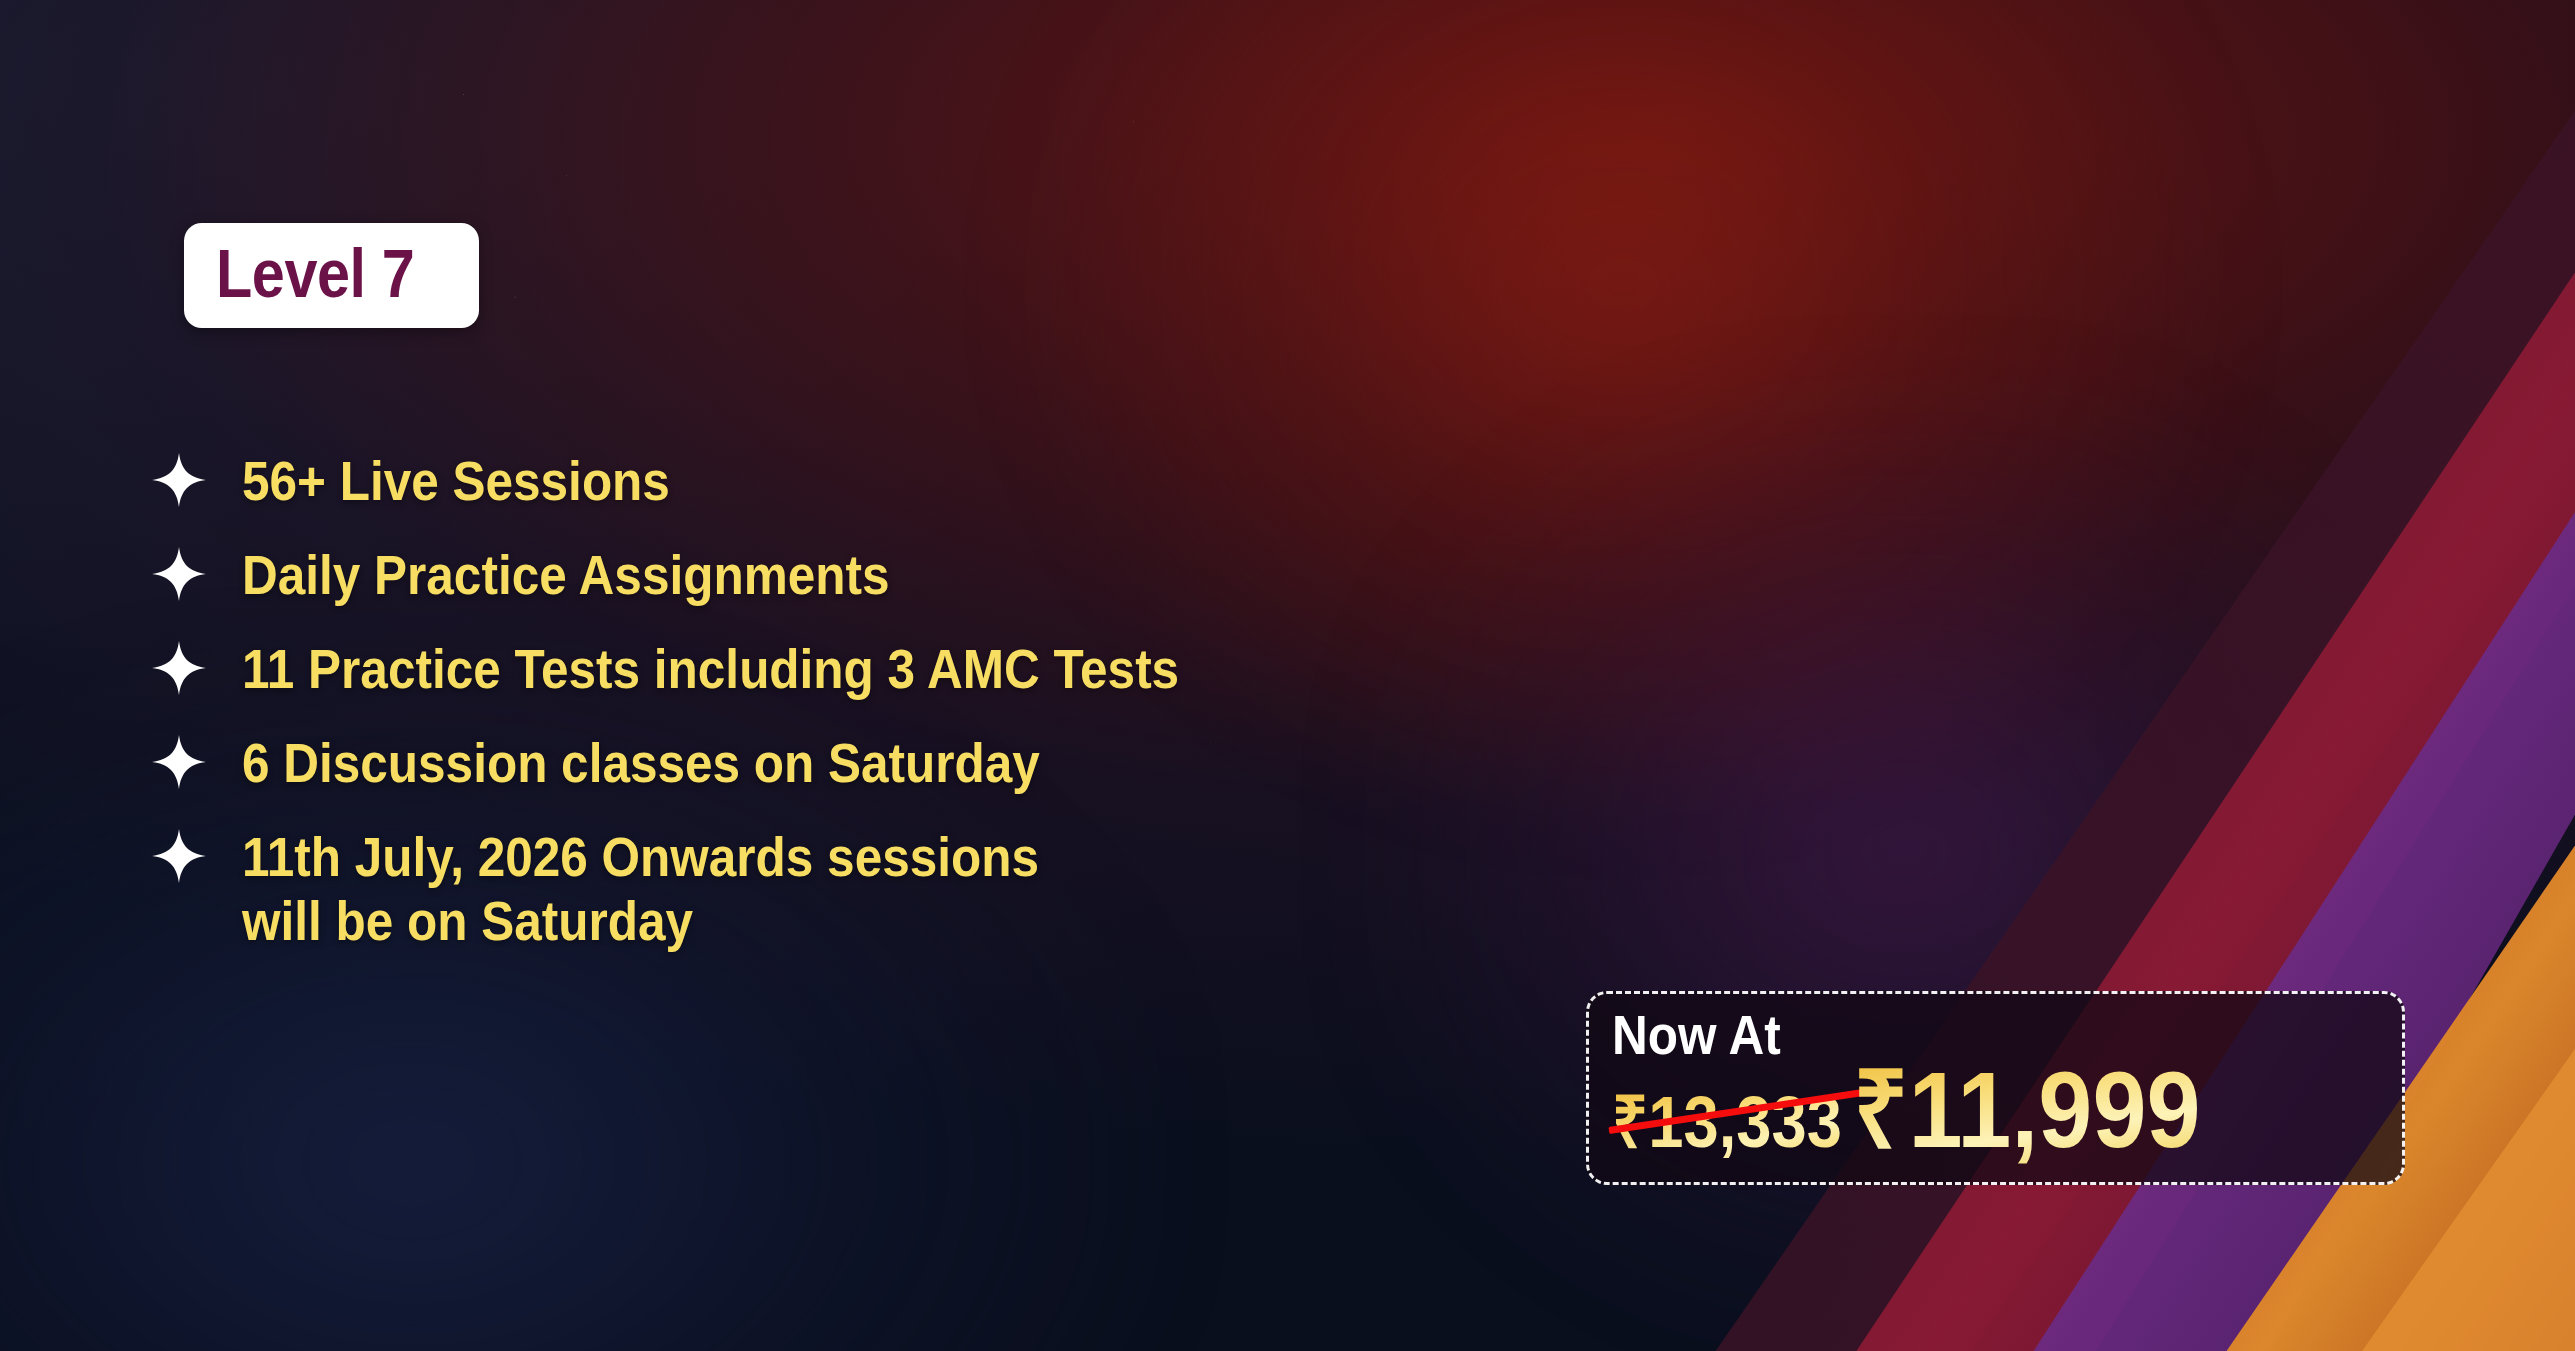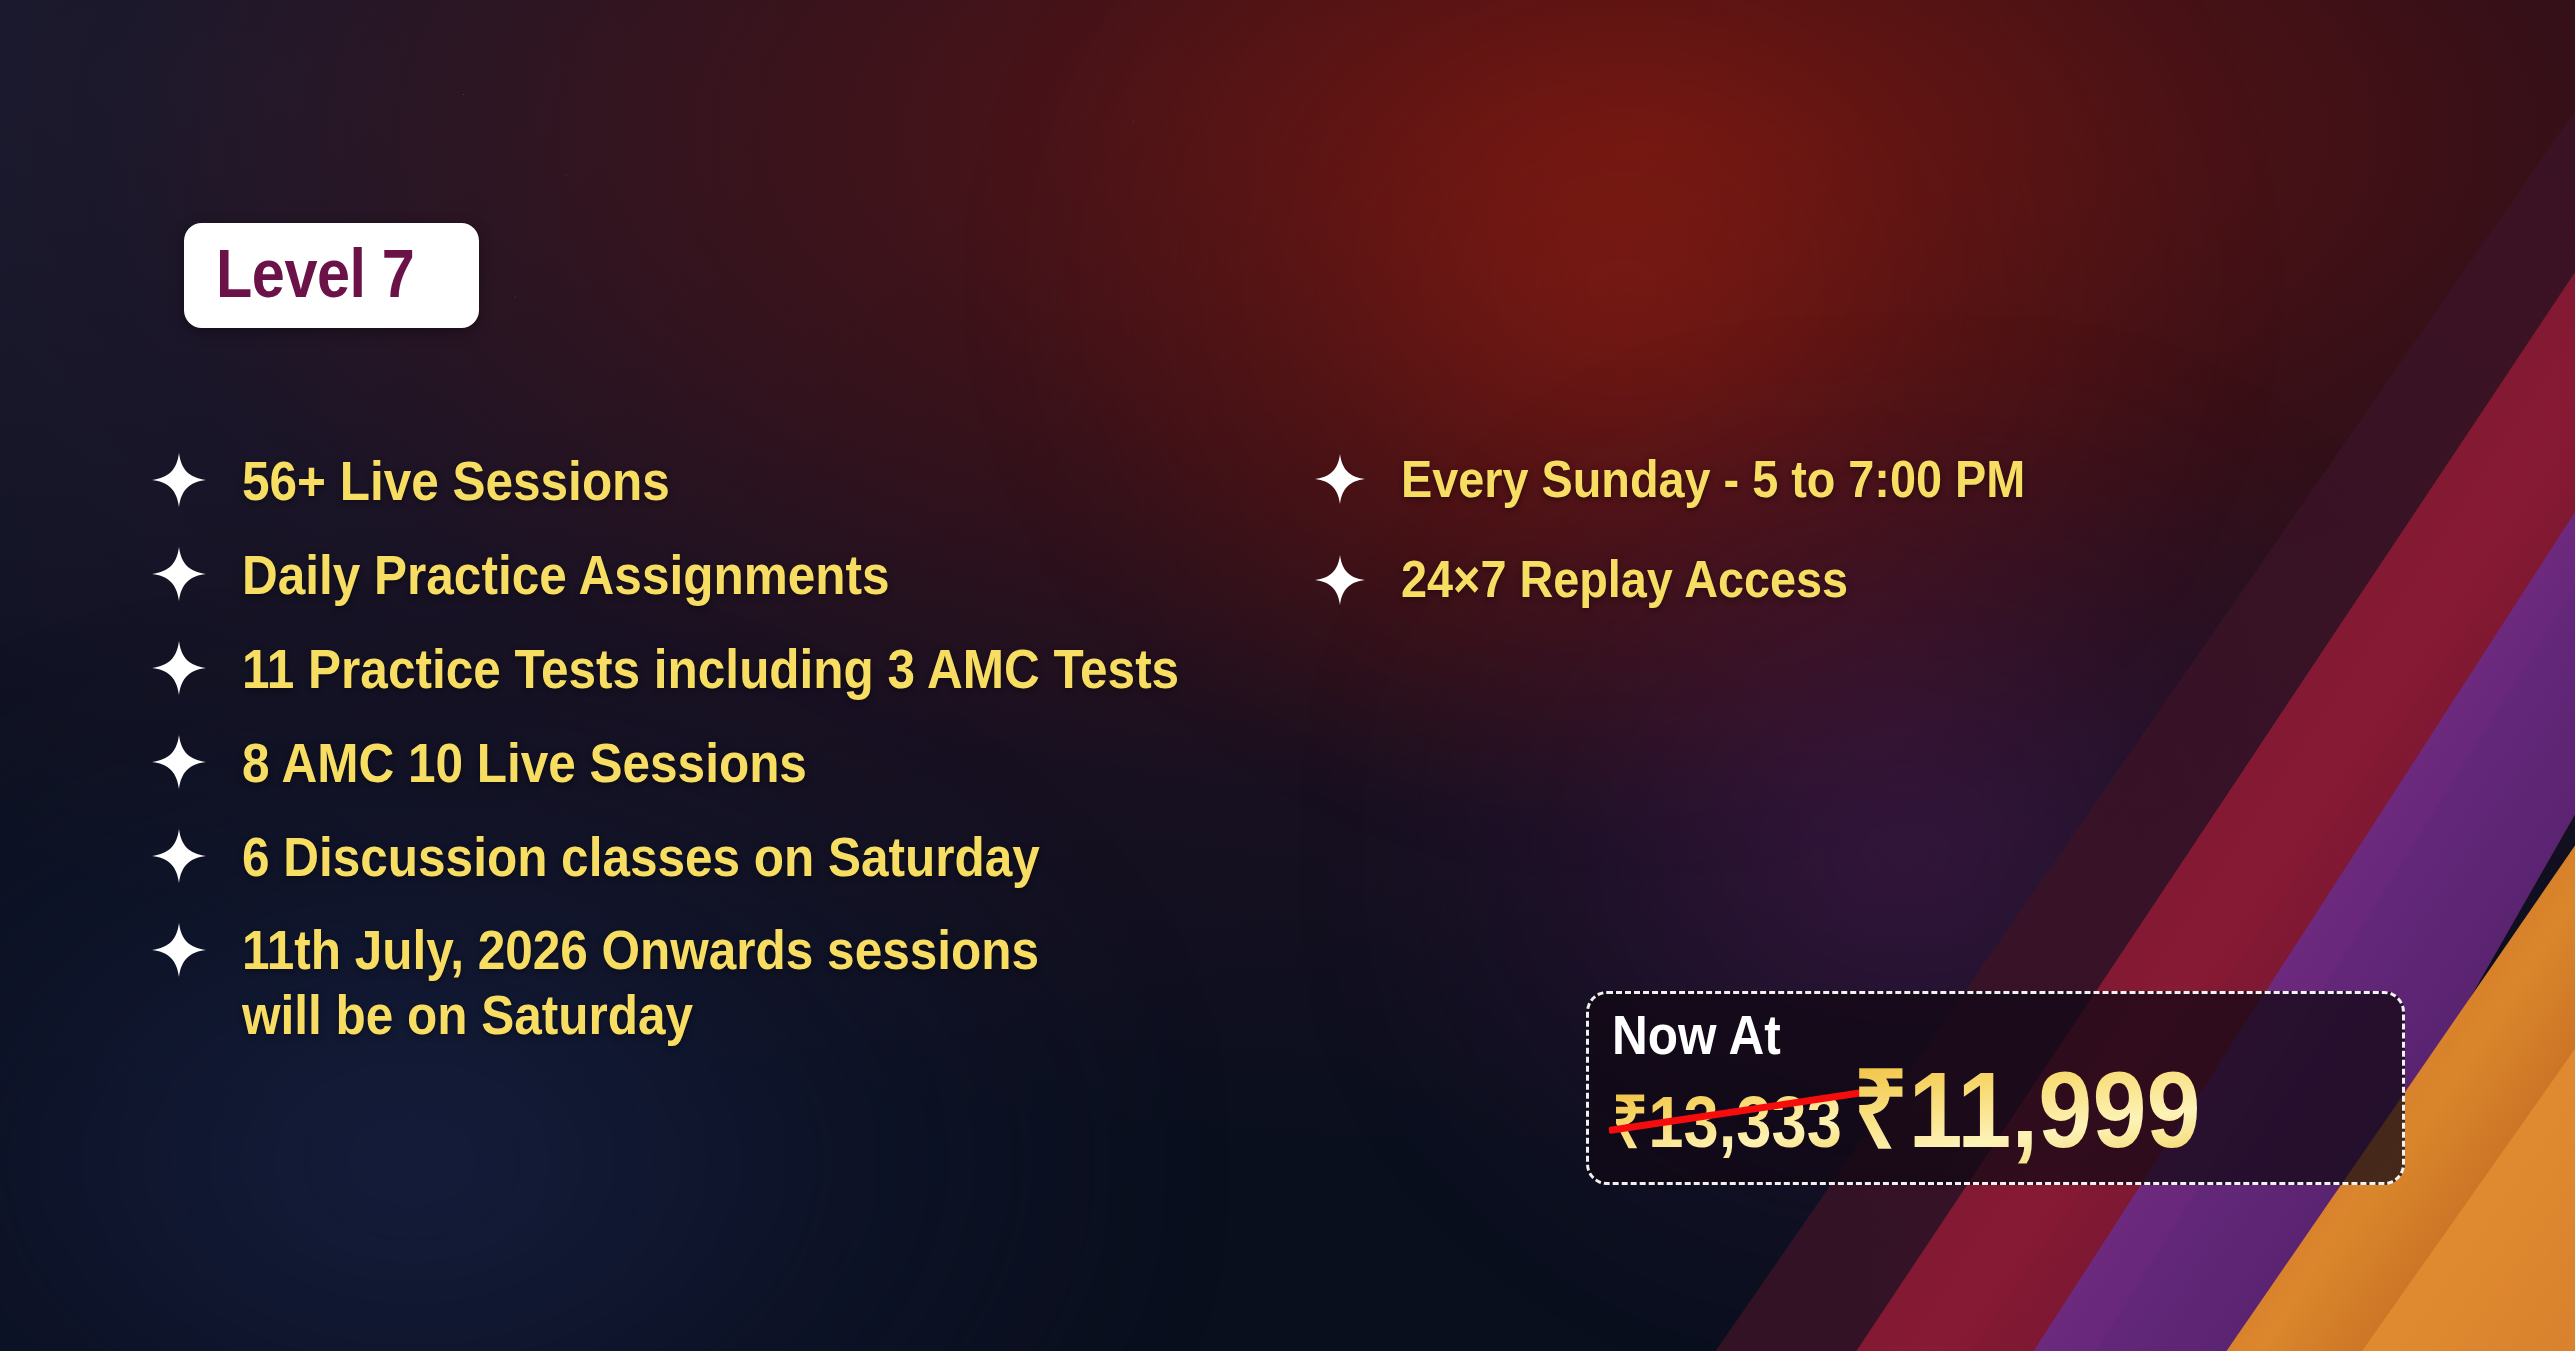--- a/index.html
+++ b/index.html
@@ -251,28 +251,20 @@
 
     <div class="feat">
       <span class="spark">
         <svg viewBox="0 0 100 100" xmlns="http://www.w3.org/2000/svg">
           <path d="M50 2 C54 32 68 46 98 50 C68 54 54 68 50 98 C46 68 32 54 2 50 C32 46 46 32 50 2 Z" fill="#ffffff"></path>
         </svg>
       </span>
       <span class="feat-text">11  Practice Tests including 3 AMC Tests</span>
     </div>
 
-    <div class="feat">
-      <span class="spark">
-        <svg viewBox="0 0 100 100" xmlns="http://www.w3.org/2000/svg">
-          <path d="M50 2 C54 32 68 46 98 50 C68 54 54 68 50 98 C46 68 32 54 2 50 C32 46 46 32 50 2 Z" fill="#ffffff"></path>
-        </svg>
-      </span>
-      <span class="feat-text">8 AMC 10 Live Sessions</span>
-    </div>
 
     <div class="feat">
       <span class="spark">
         <svg viewBox="0 0 100 100" xmlns="http://www.w3.org/2000/svg">
           <path d="M50 2 C54 32 68 46 98 50 C68 54 54 68 50 98 C46 68 32 54 2 50 C32 46 46 32 50 2 Z" fill="#ffffff"></path>
         </svg>
       </span>
       <span class="feat-text">6 Discussion classes on Saturday</span>
     </div>
 
@@ -281,41 +273,20 @@
         <svg viewBox="0 0 100 100" xmlns="http://www.w3.org/2000/svg">
           <path d="M50 2 C54 32 68 46 98 50 C68 54 54 68 50 98 C46 68 32 54 2 50 C32 46 46 32 50 2 Z" fill="#ffffff"></path>
         </svg>
       </span>
       <span class="feat-text">11th July, 2026 Onwards sessions
 will be on Saturday</span>
     </div>
 
   </div>
 
-  <div class="features-right">
-
-    <div class="feat">
-      <span class="spark">
-        <svg viewBox="0 0 100 100" xmlns="http://www.w3.org/2000/svg">
-          <path d="M50 2 C54 32 68 46 98 50 C68 54 54 68 50 98 C46 68 32 54 2 50 C32 46 46 32 50 2 Z" fill="#ffffff"></path>
-        </svg>
-      </span>
-      <span class="feat-text">Every Sunday - 5 to 7:00 PM</span>
-    </div>
-
-    <div class="feat">
-      <span class="spark">
-        <svg viewBox="0 0 100 100" xmlns="http://www.w3.org/2000/svg">
-          <path d="M50 2 C54 32 68 46 98 50 C68 54 54 68 50 98 C46 68 32 54 2 50 C32 46 46 32 50 2 Z" fill="#ffffff"></path>
-        </svg>
-      </span>
-      <span class="feat-text">24×7 Replay Access</span>
-    </div>
-
-  </div>
 
   <div class="price-box">
     <div class="price-now">Now At</div>
     <div class="price-row">
       <span class="price-old-wrap">
         <span class="price-old">₹13,333</span>
         <span class="strike"></span>
       </span>
       <span class="price-new">₹11,999</span>
     </div>

